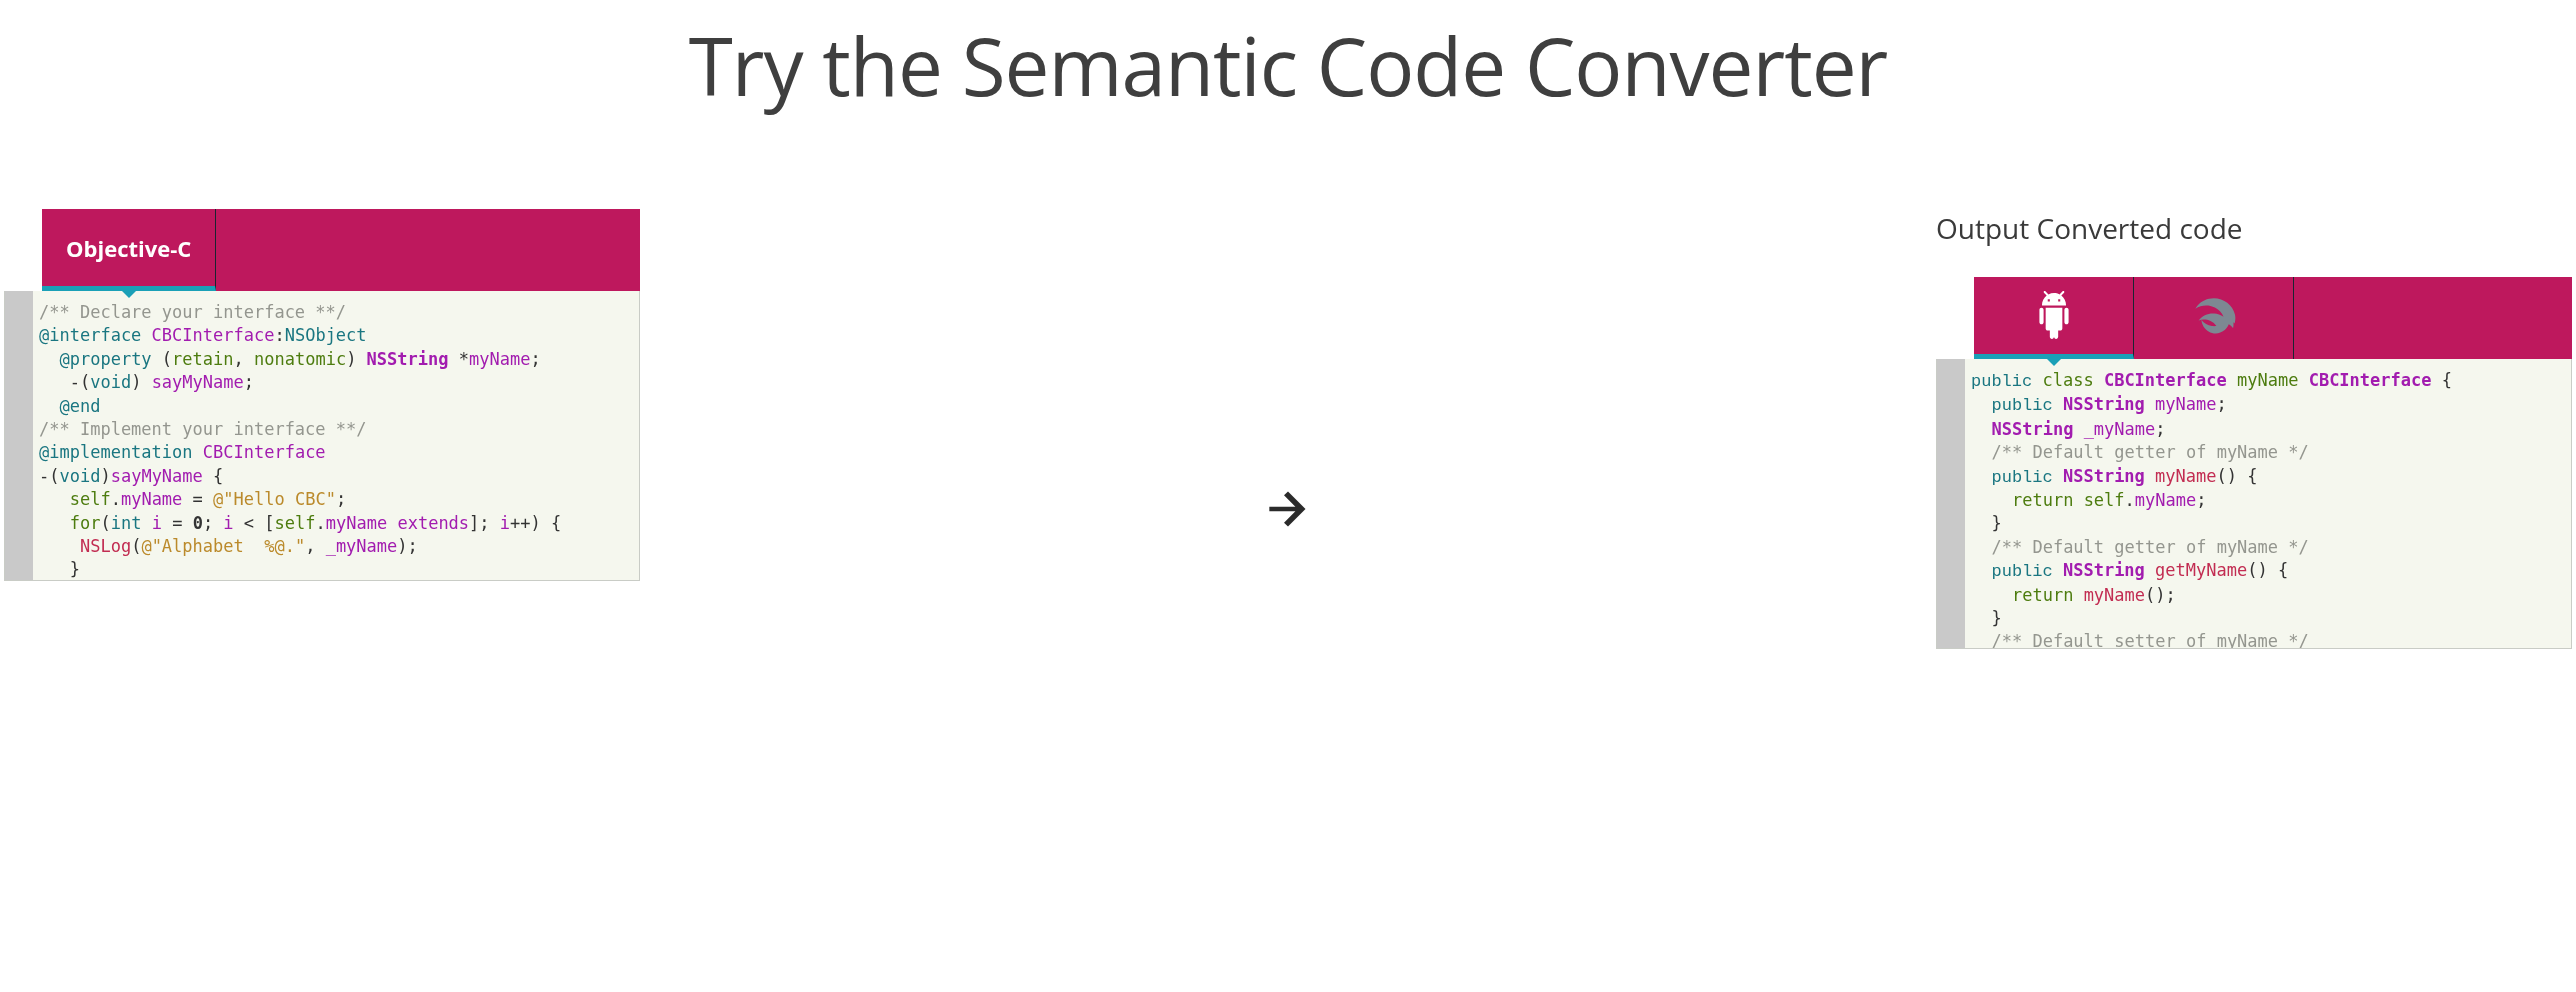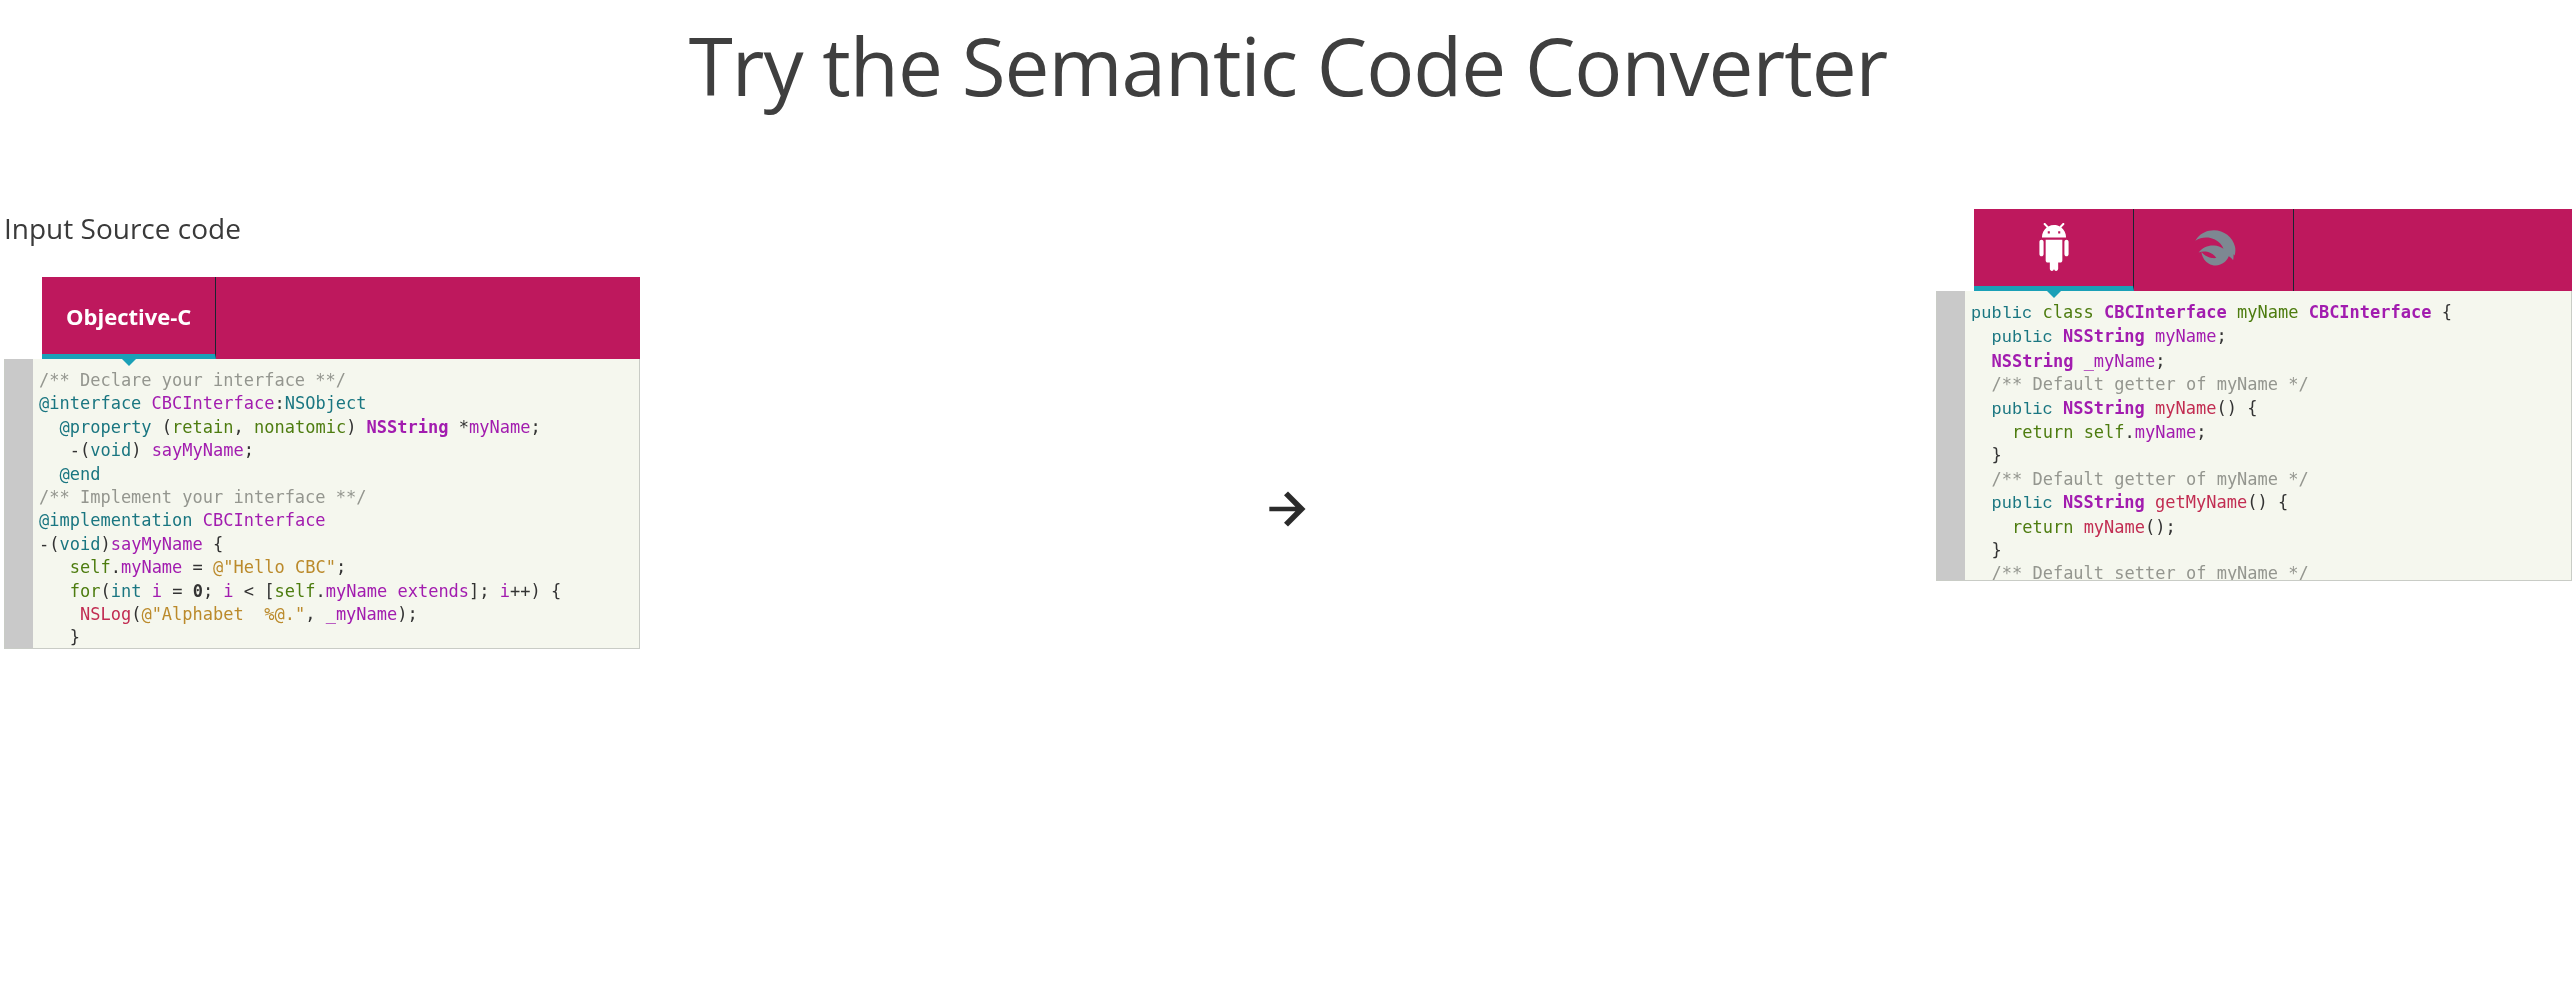--- a/index.html
+++ b/index.html
@@ -122,21 +122,20 @@
 </style>
 </head>
 <body>
 
 <div class="page">
   <h1 class="title">Try the Semantic Code Converter</h1>
 
   <div class="row">
 
     <div class="panel">
-      <div class="panel-label">Input Source code</div>
       <div class="tabbar">
         <div class="tab active">
           <span>Objective-C</span>
         </div>
         <div class="tab" style="flex:1"></div>
       </div>
       <div class="codewrap">
         <div class="gutter"></div>
         <pre class="code"><span class="c-comment">/** Declare your interface **/</span>
 <span class="c-at">@interface</span> <span class="c-ident">CBCInterface</span>:<span class="c-type">NSObject</span>
@@ -153,20 +152,21 @@
       </div>
     </div>
 
     <div class="arrow-cell">
       <svg width="56" height="56" viewBox="0 0 24 24" fill="#2b2b2b">
         <path d="M4 11h11.17l-4.88-4.88L12 4.5 19.5 12 12 19.5l-1.71-1.62L15.17 13H4z"></path>
       </svg>
     </div>
 
     <div class="panel">
+      <div class="panel-label">Output Converted code</div>
       <div class="tabbar">
         <div class="tab active" style="min-width:160px">
           <span>
             <svg width="50" height="56" viewBox="0 0 24 24" fill="#ffffff">
               <path d="M6 8c-.55 0-1 .45-1 1v6c0 .55.45 1 1 1s1-.45 1-1V9c0-.55-.45-1-1-1zm12 0c-.55 0-1 .45-1 1v6c0 .55.45 1 1 1s1-.45 1-1V9c0-.55-.45-1-1-1zM8 18c0 .55.45 1 1 1h1v3c0 .55.45 1 1 1s1-.45 1-1v-3h0v3c0 0 0 0 0 0 0 .55.45 1 1 1s1-.45 1-1v-3h1c.55 0 1-.45 1-1V8H8v10zM15.53 2.16l1.3-1.3c.2-.2.2-.51 0-.71-.2-.2-.51-.2-.71 0l-1.48 1.48C13.85 1.23 12.95 1 12 1c-.96 0-1.86.23-2.66.63L7.88.15c-.2-.2-.51-.2-.71 0-.2.2-.2.51 0 .71l1.3 1.3C7.13 3.26 6.2 5 6.2 7h11.6c0-2-.93-3.74-2.27-4.84zM10 5H9V4h1v1zm5 0h-1V4h1v1z"></path>
             </svg>
           </span>
         </div>
         <div class="tab" style="min-width:160px">
           <span>

